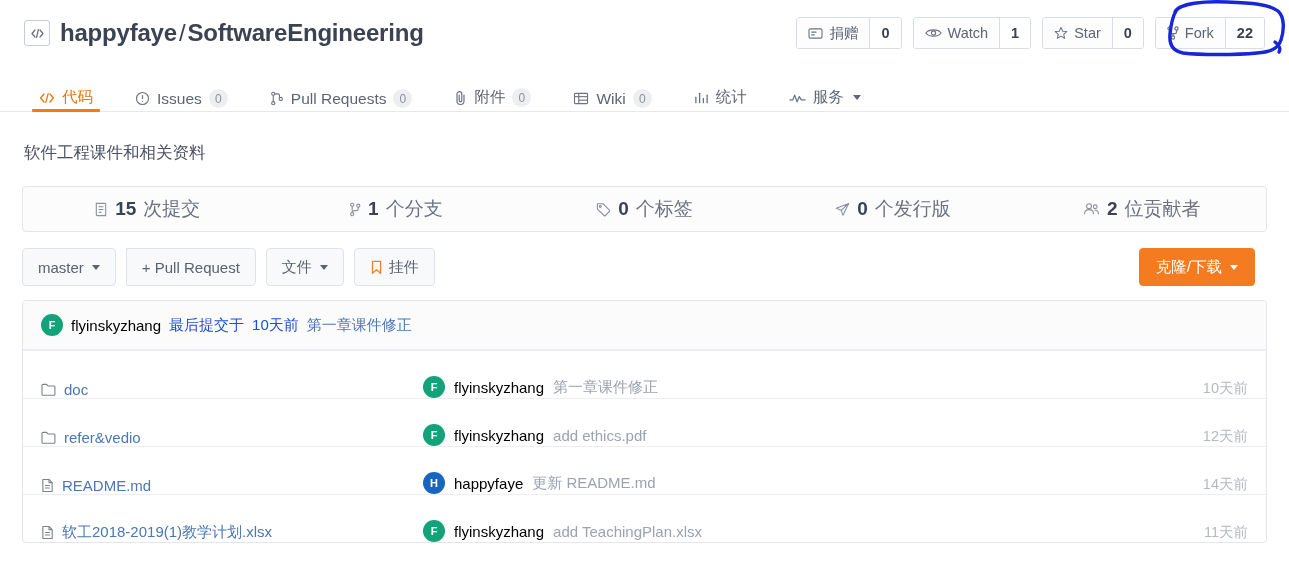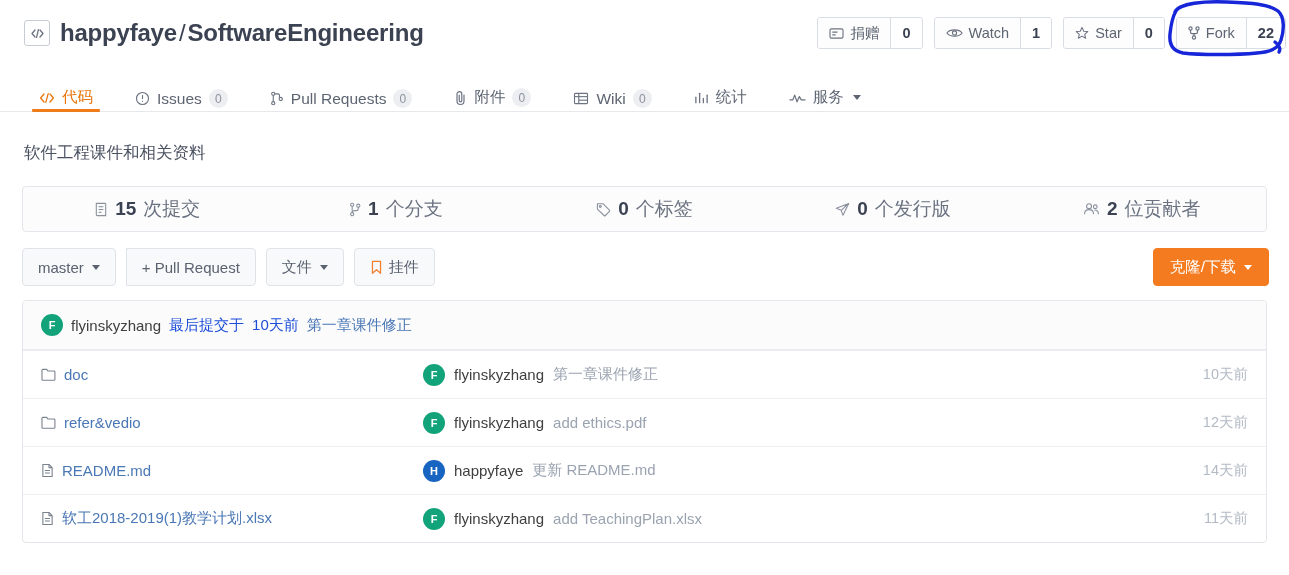--- a/index.html
+++ b/index.html
@@ -40,21 +40,21 @@
     color: #3b4252;
     letter-spacing: -0.2px;
     white-space: nowrap;
   }
   .repo-name .owner { font-weight: bold; }
   .repo-name .sep { font-weight: normal; color:#3b4252; margin:0 2px; }
 
   
   .header-actions {
     position: absolute;
-    right: 3px; top: 17px;
+    right: 24px; top: 17px;
     display: flex; align-items: center; gap: 11px;
   }
   .action-group {
     display: flex; align-items: stretch;
     border: 1px solid #d8dce3;
     border-radius: 3px;
     height: 32px;
     background: #fff;
     overflow: hidden;
   }
@@ -151,21 +151,21 @@
     display: flex; align-items: center; justify-content: center;
     gap: 7px;
     font-size: 19px;
     color: #6a7280;
   }
   .stat b { color: #3b4252; font-weight: bold; }
 
   
   .toolbar {
     position: relative;
-    margin: 16px 20px 0 22px;
+    margin: 16px 34px 0 22px;
     display: flex; align-items: center; gap: 10px;
     height: 38px;
   }
   .btn {
     display: flex; align-items: center; gap: 6px;
     height: 38px;
     padding: 0 15px;
     border: 1px solid #dfe3e8;
     border-radius: 4px;
     background: #f8f9fa;
@@ -203,26 +203,26 @@
     font-size: 15px;
   }
   .avatar {
     width: 22px; height: 22px; border-radius: 50%;
     display: flex; align-items: center; justify-content: center;
     color: #fff; font-size: 11px; font-weight: bold;
     flex: none;
   }
   .av-green { background:#13a37a; }
   .av-blue  { background:#1765c1; }
-  .c-author { color:#404040; }
+  .c-author { color:#000000; }
   .c-muted  { color:#1d4ed8; }
   .c-link   { color:#4a77b5; }
 
   .file-row {
-    display: flex; align-items: center;
+    display: flex; align-items: flex-end;
     height: 48px;
     border-top: 1px solid #eceef1;
     padding: 0 18px;
     font-size: 15px;
   }
   .file-row:first-of-type { border-top: none; }
   .fr-name {
     width: 382px;
     display: flex; align-items: center; gap: 8px;
     color: #4a77b5;

